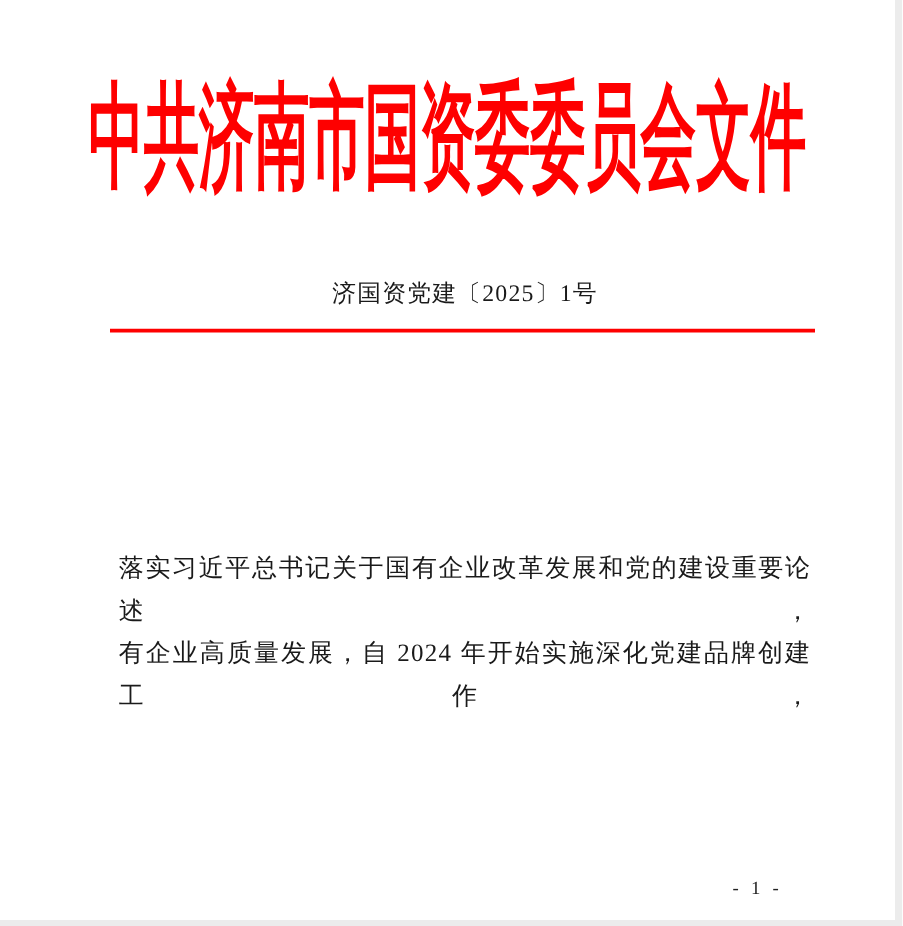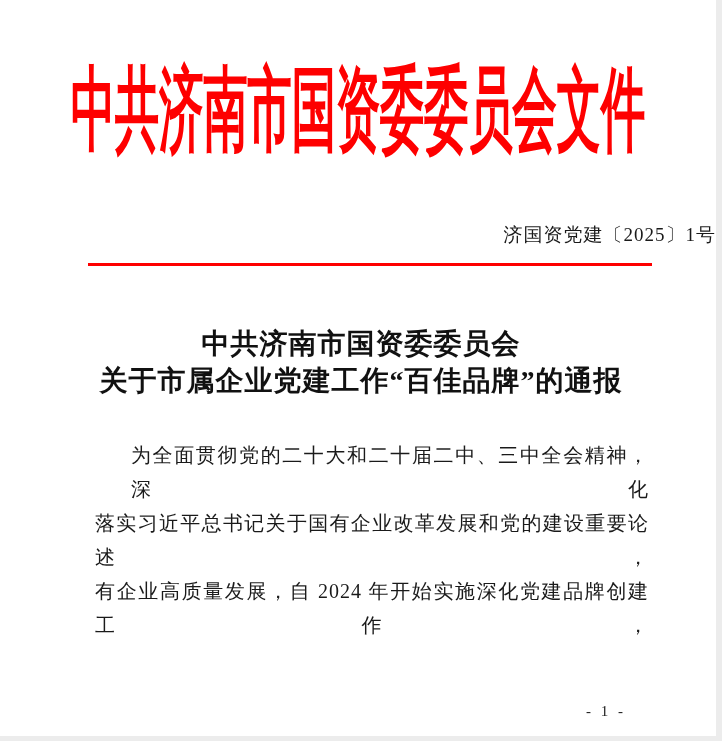--- a/index.html
+++ b/index.html
@@ -35,21 +35,21 @@
     white-space: nowrap;
     color: #fe0000;
     transform: scaleX(0.48);
     transform-origin: center center;
     letter-spacing: 0;
   }
   
   .doc-number {
     position: absolute;
     top: 222px; left: 0; width: 716px;
-    text-align: right;
+    text-align: center;
     font-size: 19px;
     letter-spacing: 1px;
     color: #1a1a1a;
     padding-left: 28px;
   }
   
   .red-line {
     position: absolute;
     top: 263px; left: 88px; width: 564px; height: 3px;
     background: #fe0000;
@@ -100,27 +100,22 @@
 <div class="page">
 
   <div class="red-header">
     <div class="txt">中共济南市国资委委员会文件</div>
   </div>
 
   <div class="doc-number">济国资党建〔2025〕1号</div>
 
   <div class="red-line"></div>
 
-  <div class="doc-title">
-    <div>中共济南市国资委委员会</div>
-    <div>关于市属企业党建工作“百佳品牌”的通报</div>
-  </div>
 
   <div class="body-block">
-    <div class="body-line justify indent">为全面贯彻党的二十大和二十届二中、三中全会精神，深化</div>
     <div class="body-line justify">落实习近平总书记关于国有企业改革发展和党的建设重要论述，</div>
     <div class="body-line justify">有企业高质量发展，自 2024 年开始实施深化党建品牌创建工作，</div>
 
   </div>
 
   <div class="page-number">- 1 -</div>
 
   <div class="edge-right"></div>
   <div class="edge-bottom"></div>
 

